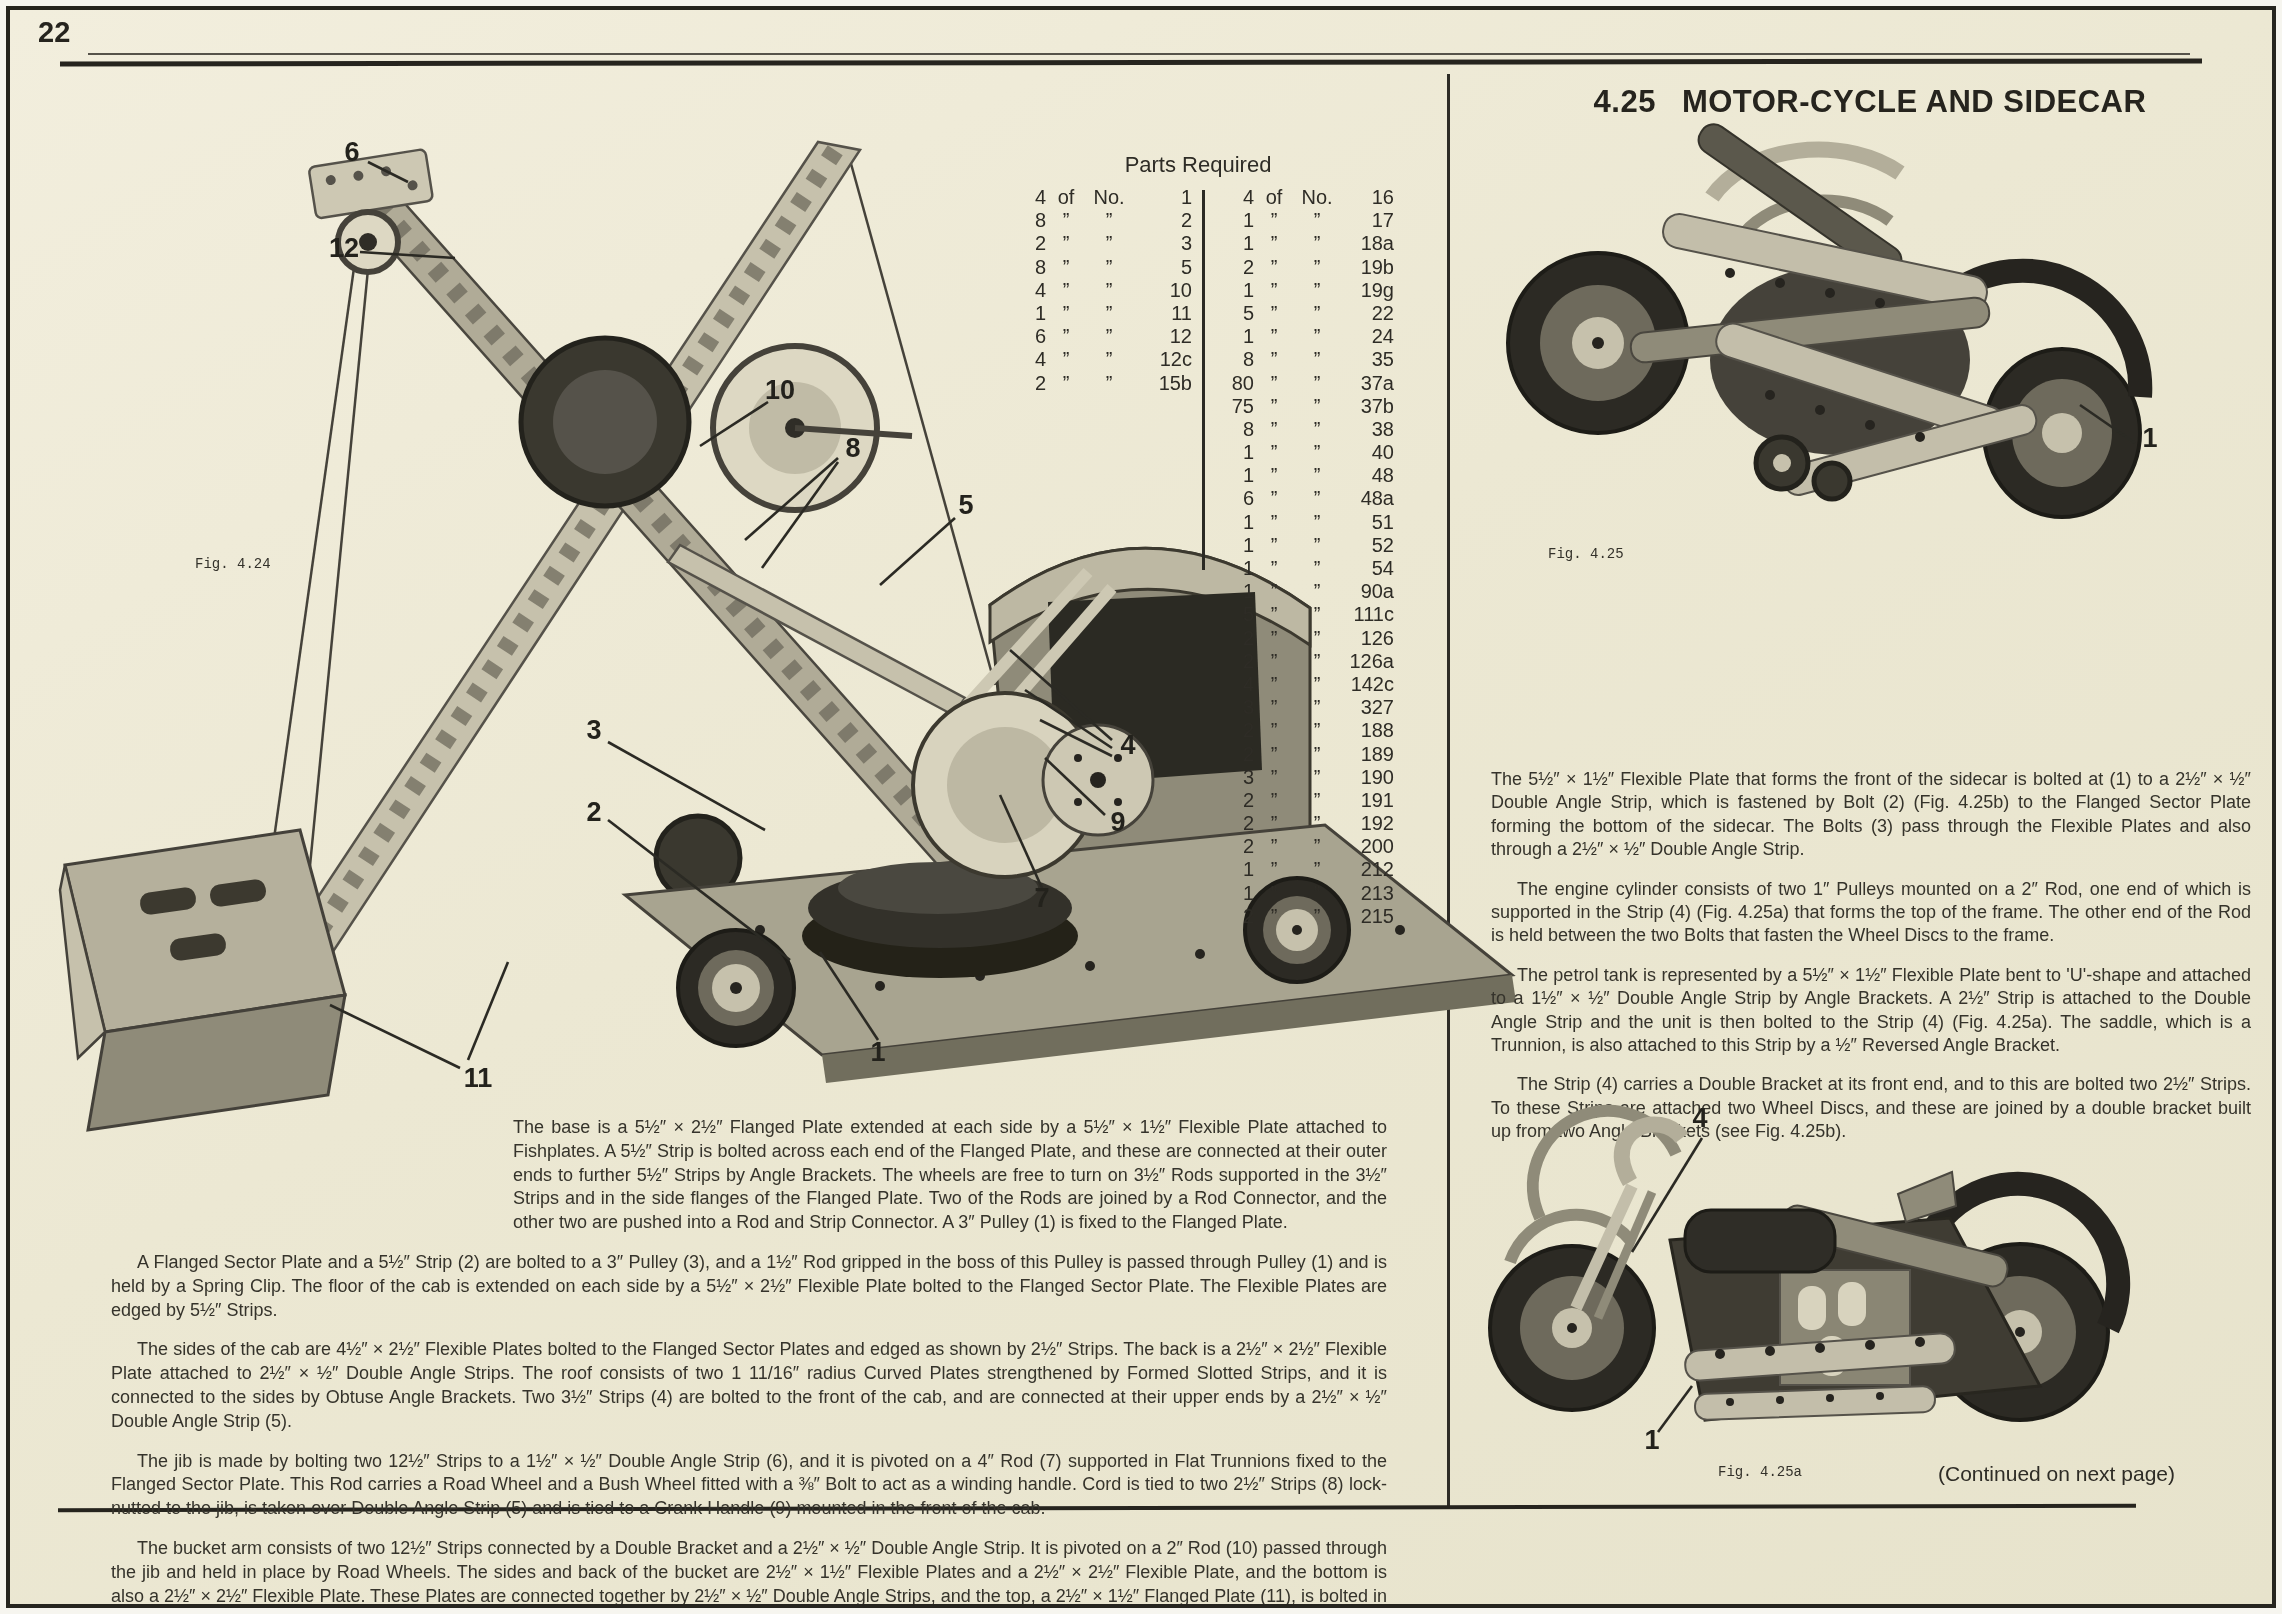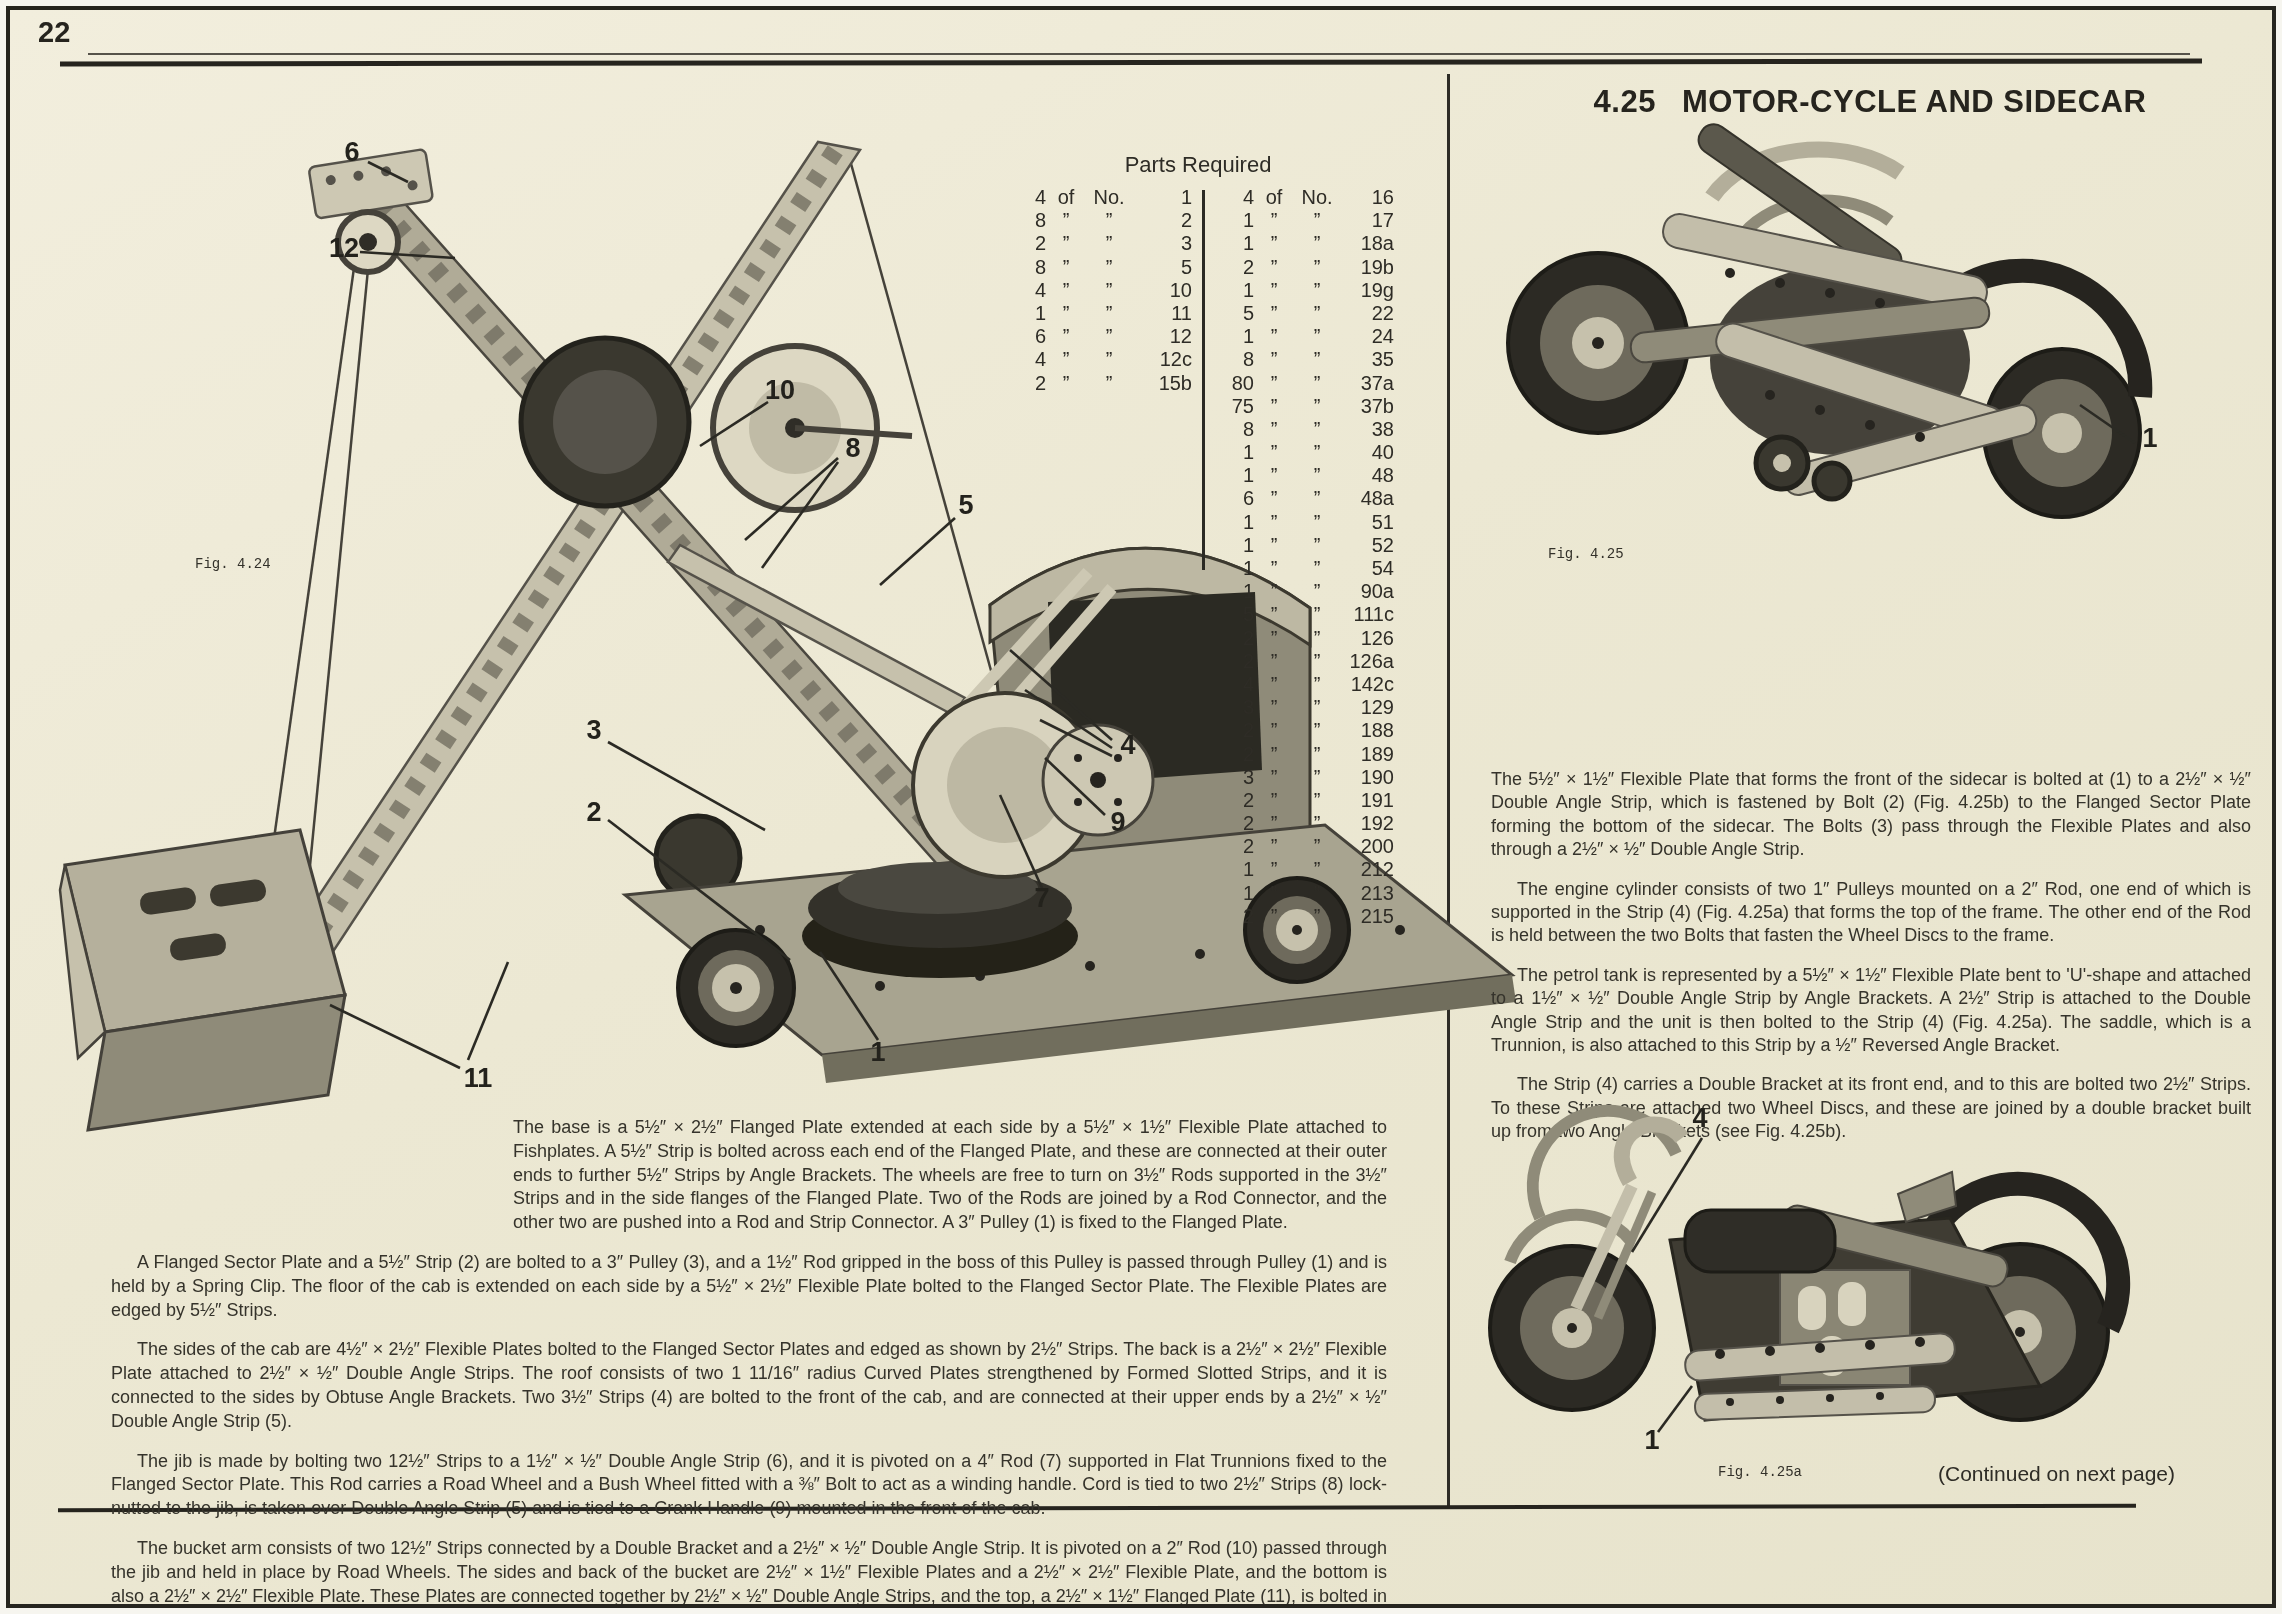--- a/index.html
+++ b/index.html
@@ -406,21 +406,21 @@
           <div class="prow">
         <span class="pq">4</span>
         <span class="pa">”</span>
         <span class="pb">”</span>
         <span class="pn">142c</span>
       </div>
           <div class="prow">
         <span class="pq">3</span>
         <span class="pa">”</span>
         <span class="pb">”</span>
-        <span class="pn">129</span>
+        <span class="pn">327</span>
       </div>
           <div class="prow">
         <span class="pq">2</span>
         <span class="pa">”</span>
         <span class="pb">”</span>
         <span class="pn">188</span>
       </div>
           <div class="prow">
         <span class="pq">2</span>
         <span class="pa">”</span>

